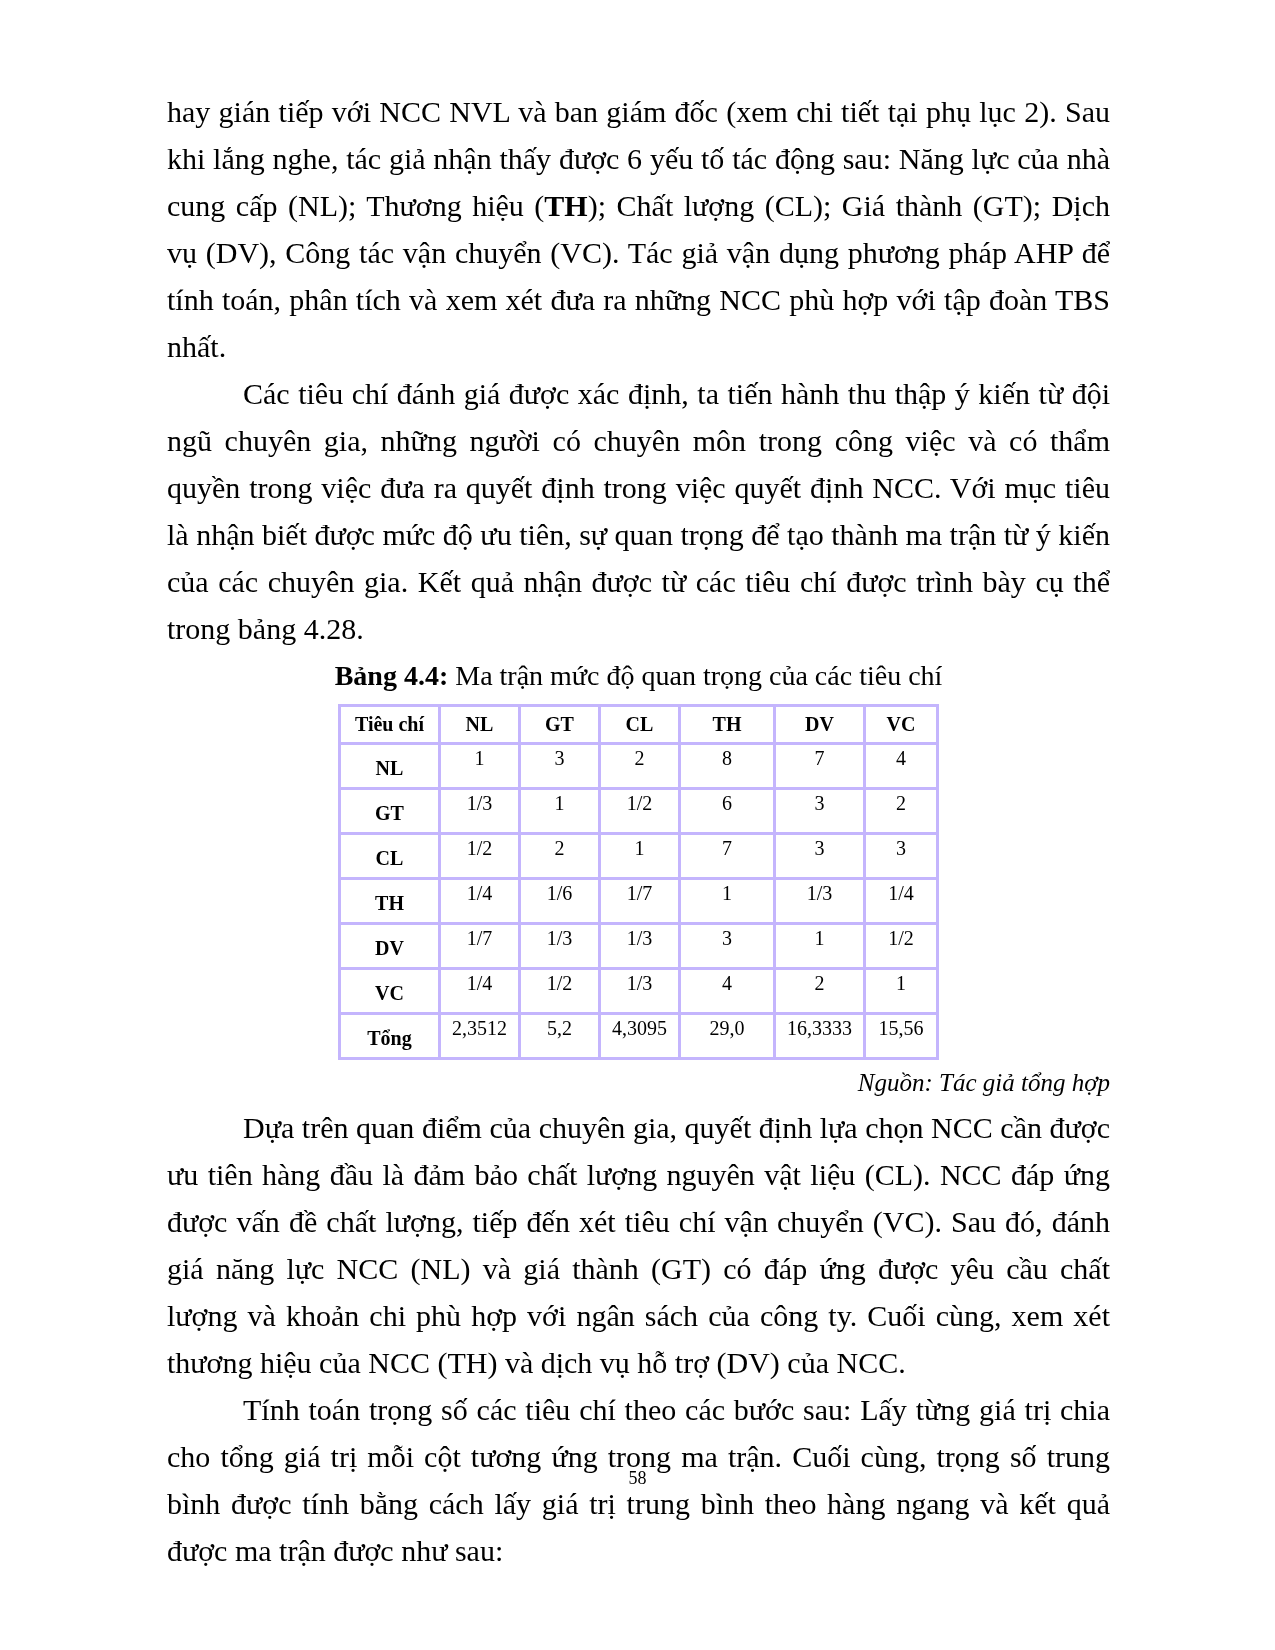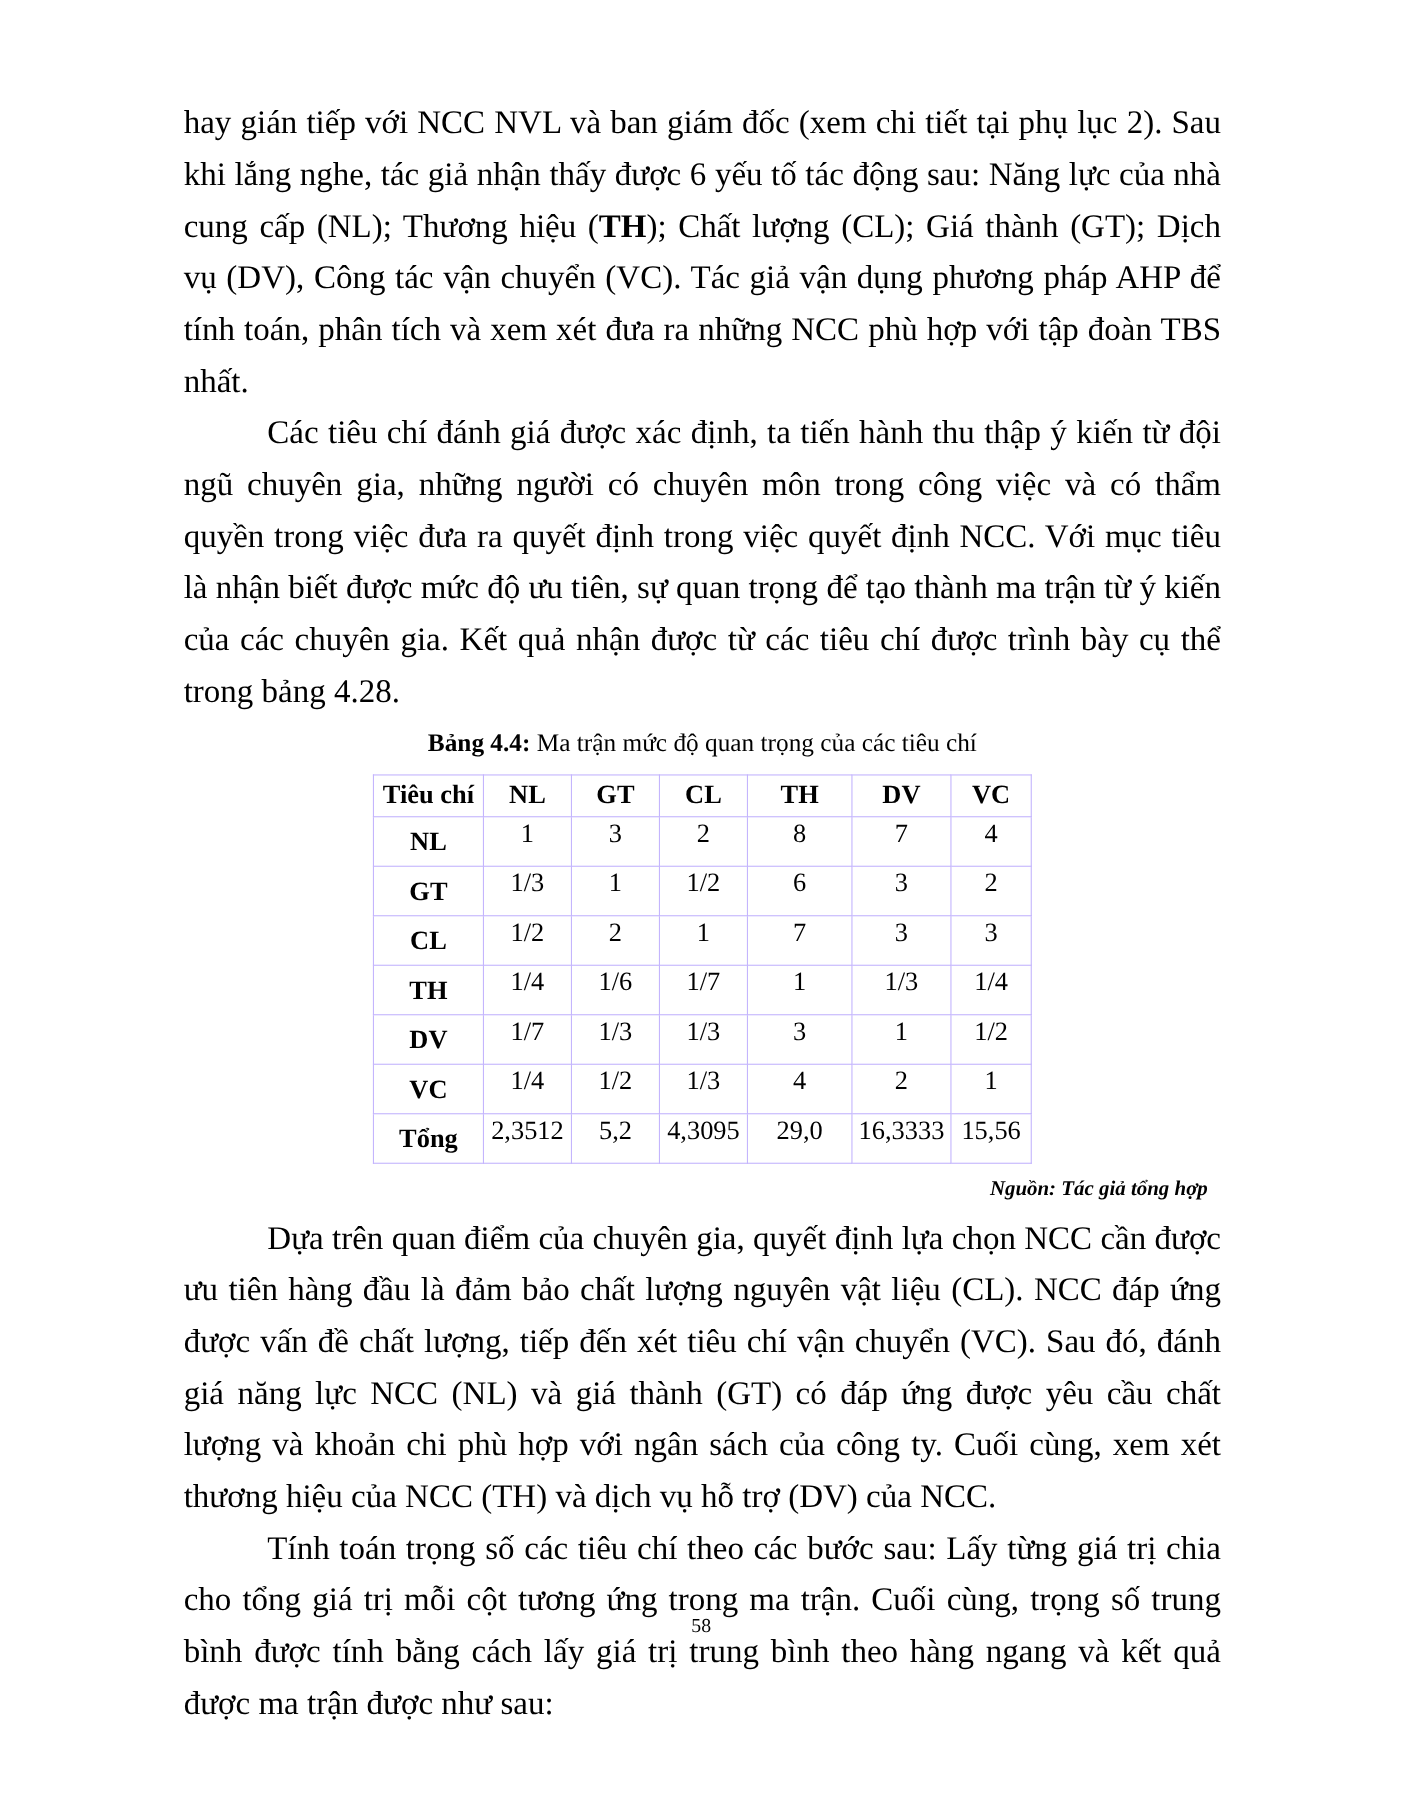--- a/index.html
+++ b/index.html
@@ -31,32 +31,32 @@
     margin: 0;
     font-size: 30px;
     line-height: 47px;
     text-align: justify;
   }
   p.body-para.indent {
     text-indent: 76px;
   }
   p.caption {
     margin: 0;
-    font-size: 23px;
+    font-size: 28px;
     line-height: 47px;
     text-align: center;
   }
   table.matrix {
     border-collapse: collapse;
     margin: 5px auto 0 auto;
     table-layout: fixed;
   }
   table.matrix th, table.matrix td {
-    border: 1px solid #c4b5fd;
-    font-size: 24px;
+    border: 3px solid #c4b5fd;
+    font-size: 20px;
     text-align: center;
     padding: 0;
     box-sizing: border-box;
   }
   table.matrix thead th {
     font-weight: bold;
     height: 38px;
     vertical-align: middle;
   }
   table.matrix .col-0 { width: 100px; }
@@ -71,26 +71,25 @@
     vertical-align: bottom;
     padding-bottom: 7px;
     height: 45px;
   }
   table.matrix tbody td.cell-value {
     vertical-align: top;
     padding-top: 2px;
     font-weight: normal;
   }
   p.source {
-    margin: 2px 12px 0 0;
-    font-size: 19px;
+    margin: 2px 0 0 0;
+    font-size: 25px;
     line-height: 42px;
     text-align: right;
     font-style: italic;
-    font-weight: bold;
   }
   .page-number {
     position: absolute;
     left: 0;
     right: 0;
     top: 1468px;
     text-align: center;
     font-size: 18px;
   }
 </style>

